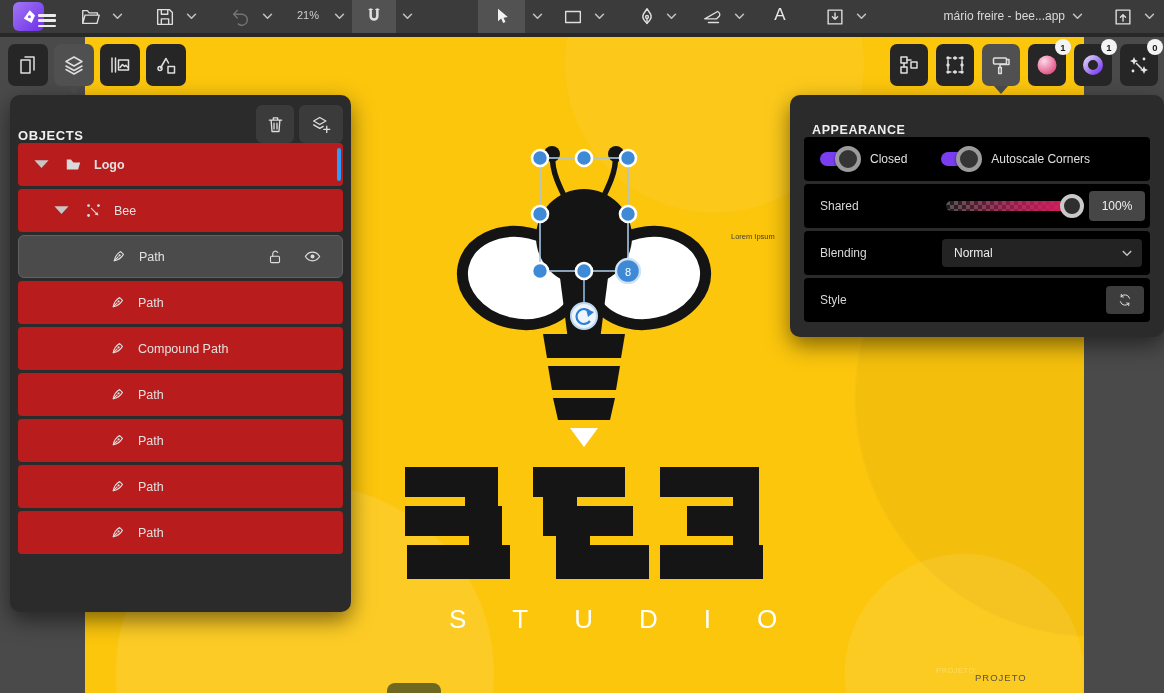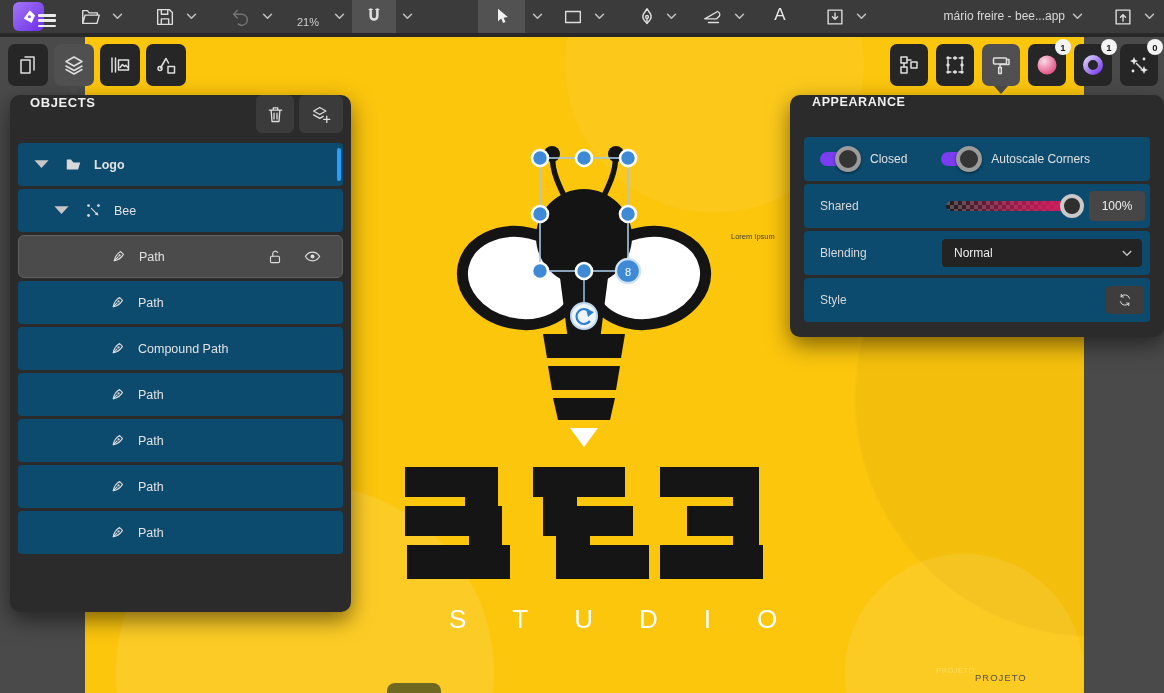--- a/index.html
+++ b/index.html
@@ -19,57 +19,57 @@
   .tbtn{position:absolute;top:3px;width:30px;height:27px;display:flex;align-items:center;justify-content:center;}
   .tbtn svg{width:22px;height:22px;}
   .ic{stroke:#dedede;fill:none;stroke-width:1.5;stroke-linecap:round;stroke-linejoin:round;}
   .chv{position:absolute;top:3px;width:18px;height:27px;display:flex;align-items:center;justify-content:center;}
   .chv svg{width:11px;height:7px;stroke:#c2c2c2;fill:none;stroke-width:1.8;stroke-linecap:round;stroke-linejoin:round;}
   .toolbox{position:absolute;top:0;height:33px;background:#525252;display:flex;align-items:center;justify-content:center;}
   .app-logo{position:absolute;left:13px;top:2px;width:31px;height:29px;border-radius:6px;
     background:linear-gradient(135deg,#a277f5,#6d2ee8);display:flex;align-items:center;justify-content:center;}
   .hamburger-icon{position:absolute;left:38px;top:14px;width:18px;z-index:2;}
   .hamburger-icon i{display:block;height:2.6px;background:#ececec;margin-bottom:2.8px;border-radius:1px;}
-  .zoomlbl{position:absolute;left:288px;top:16px;width:40px;font-size:11px;color:#cfcfcf;text-align:center;}
+  .zoomlbl{position:absolute;left:288px;top:9px;width:40px;font-size:11px;color:#cfcfcf;text-align:center;}
   .doctitle{position:absolute;left:925px;top:9px;width:140px;font-size:12px;color:#d8d8d8;text-align:right;
     white-space:nowrap;overflow:hidden;}
   .textA{position:absolute;left:766px;top:5px;width:28px;text-align:center;font-size:17px;color:#e8e8e8;}
   
   .pbar{position:absolute;top:44px;display:flex;z-index:30;}
   .pbtn{position:relative;width:40px;height:42px;margin-right:6px;border-radius:7px;background:#262626;
     display:flex;align-items:center;justify-content:center;}
   .pbtn svg{width:24px;height:24px;}
   .pbtn.active{background:#505050;}
   .pbtn.active .notch{position:absolute;left:50%;bottom:-8px;transform:translateX(-50%);
     width:0;height:0;border:7px solid transparent;border-top:8px solid #484848;border-bottom:0;}
   .badge{position:absolute;top:-5px;right:-5px;width:16px;height:16px;border-radius:50%;background:#f4f4f4;
     color:#1c1c1c;font-size:9.5px;font-weight:bold;display:flex;align-items:center;justify-content:center;}
   
   .panel{position:absolute;background:#2b2b2b;border-radius:10px;box-shadow:0 8px 22px rgba(0,0,0,.5);z-index:20;}
   .objects{left:10px;top:95px;width:341px;height:517px;}
   .appearance{left:790px;top:95px;width:374px;height:242px;}
-  .phead{height:48px;display:flex;align-items:flex-start;padding:0 8px 0 20px;}
+  .phead{height:48px;display:flex;align-items:flex-end;padding:0 8px 0 8px;}
   .ptitle{flex:1;font-size:13px;font-weight:bold;color:#f0f0f0;letter-spacing:.6px;}
   .hbtn{width:38px;height:38px;margin-left:5px;border-radius:6px;background:#3b3b3b;
     display:flex;align-items:center;justify-content:center;}
   .hbtn.wide{width:44px;}
   .hbtn svg{width:21px;height:21px;}
   .olist{padding:0 8px;}
-  .orow{position:relative;height:43px;margin-bottom:3px;background:#0c4a6e;border-radius:4px;
+  .orow{position:relative;height:43px;margin-bottom:3px;background:#b91c1c;border-radius:4px;
     display:flex;align-items:center;font-size:12.5px;color:#e2e2e2;}
   .orow.sel{background:#4b4b4b;border:1px solid #616161;border-radius:6px;height:41px;}
   .orow .sico{display:flex;align-items:center;justify-content:center;width:22px;margin-right:10px;}
   .orow svg{width:17px;height:17px;}
   .bluebar{position:absolute;right:2px;top:5px;width:4.5px;height:33px;border-radius:2px;}
   .rowbtn{position:absolute;top:0;height:100%;display:flex;align-items:center;}
   .ofoot{position:absolute;left:0;bottom:0;width:100%;height:56px;display:flex;align-items:center;
     padding:0 8px 0 20px;box-sizing:border-box;}
   .ofoot .ptitle{font-size:13px;}
   
-  .acard{position:relative;height:44px;margin:0 14px 3px 14px;background:#0c4a6e;border-radius:4px;
+  .acard{position:relative;height:44px;margin:0 14px 3px 14px;background:#000000;border-radius:4px;
     display:flex;align-items:center;}
   .alabel{font-size:12px;color:#d8d8d8;margin-left:16px;}
   .toggle{position:relative;width:34px;height:14px;border-radius:7px;margin-left:16px;}
   .toggle .knob{position:absolute;right:-7px;top:-6px;width:18px;height:18px;border-radius:50%;
     background:#353535;border:4px solid #9b9b9b;box-shadow:0 1px 3px rgba(0,0,0,.5);}
   .tglbl{font-size:12px;color:#e0e0e0;margin-left:16px;}
   .slider{position:absolute;left:142px;top:17px;width:126px;height:10px;border-radius:5px;
     background-image:linear-gradient(90deg, rgba(216,27,96,0) 0%, rgba(216,27,96,.65) 55%, #d81b60 100%),
       repeating-conic-gradient(#1d1d1d 0% 25%, #555 25% 50%);
     background-size:auto, 8px 8px;}

